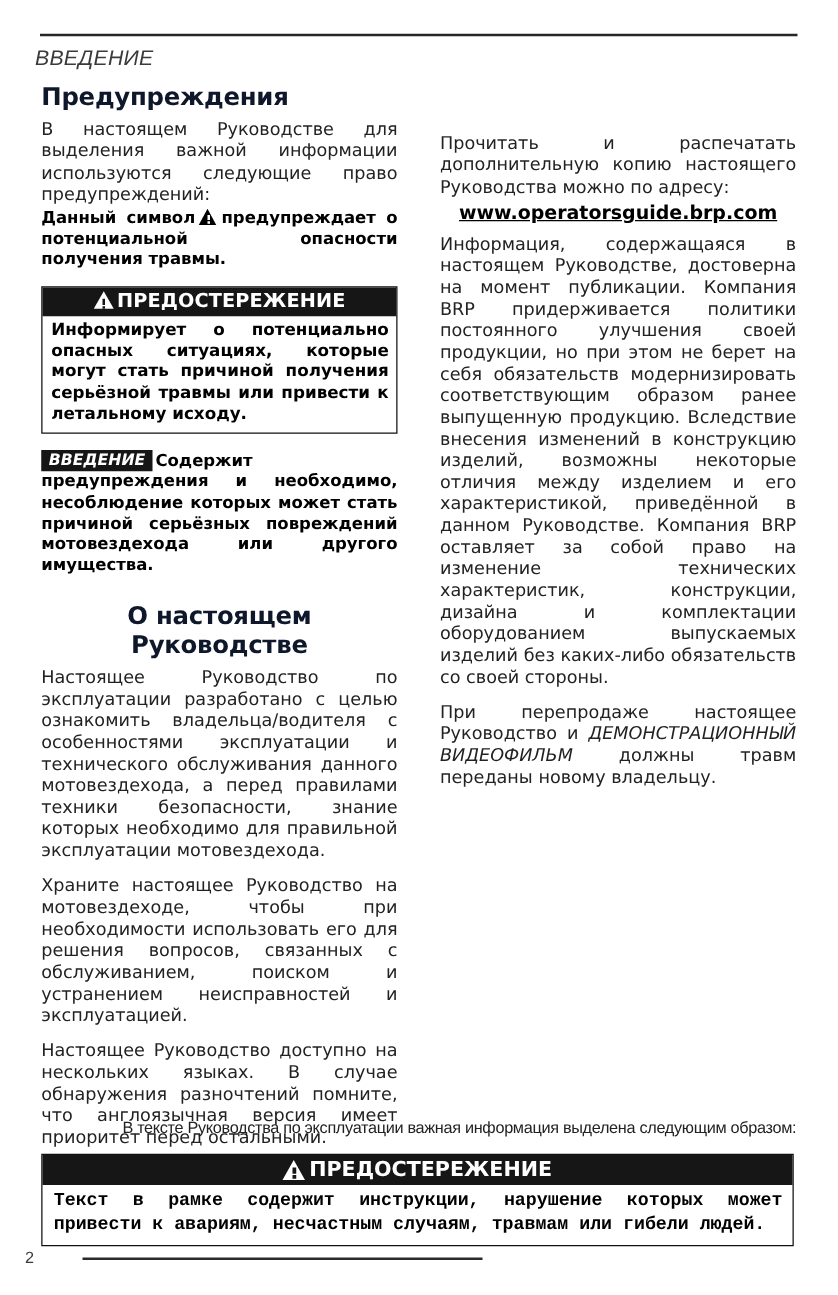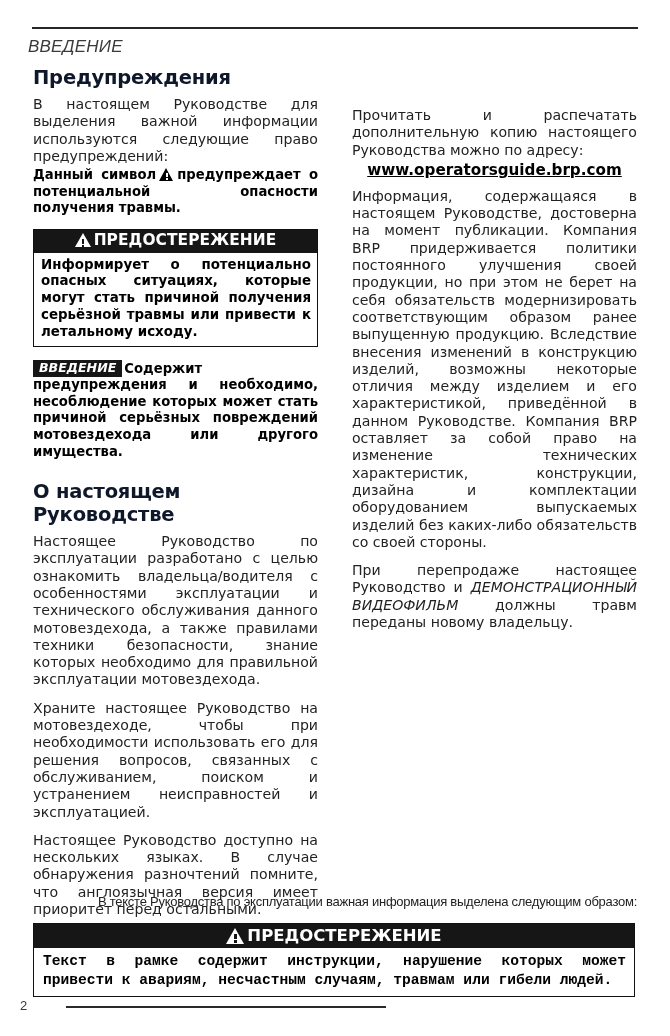--- a/index.html
+++ b/index.html
@@ -51,21 +51,21 @@
   .col-right { left: 352px; margin-top: 41px; }
 
   h2.sec {
     font-family: "DejaVu Sans", sans-serif;
     font-weight: bold;
     font-size: 19.5px;
     margin: 0 0 7px 0;
     letter-spacing: -0.2px;
     color: #0f172a;
   }
-  h2.sec.second { margin-top: 20px; }
+  h2.sec.second { margin-top: 20px; text-align: center; }
 
   p.body {
     margin: 0 0 11px 0;
     font-family: "DejaVu Sans", sans-serif;
     font-size: 14.1px;
     line-height: 17.3px;
     text-align: justify;
     color: #222;
     hyphens: manual;
   }
@@ -284,21 +284,21 @@
     <div class="warnbox">
       <div class="bar"><span class="tri tri-light"><span class="shape"></span><span class="bang"></span><span class="dot"></span></span><span class="lbl">ПРЕДОСТЕРЕЖЕНИЕ</span></div>
       <div class="body">Информирует о потенциально опасных ситуациях, которые могут стать причиной получения серьёзной травмы или привести к летальному исходу.</div>
     </div>
 
 
     <p class="bold"><span class="blacklabel">ВВЕДЕНИЕ</span><span>Содержит предупреждения и необходимо, несоблюдение которых может стать причиной серьёзных повреждений мотовездехода или другого имущества.</span></p>
 
     <h2 class="sec second">О настоящем Руководстве</h2>
 
-    <p class="body">Настоящее Руководство по эксплуатации разработано с целью ознакомить владельца/водителя с особенностями эксплуатации и технического обслуживания данного мотовездехода, а также правилами техники безопасности, знание которых необходимо для правильной эксплуатации мотовездехода.</p>
+    <p class="body">Настоящее Руководство по эксплуатации разработано с целью ознакомить владельца/водителя с особенностями эксплуатации и технического обслуживания данного мотовездехода, а перед правилами техники безопасности, знание которых необходимо для правильной эксплуатации мотовездехода.</p>
     <p class="body">Храните настоящее Руководство на мотовездеходе, чтобы при необходимости использовать его для решения вопросов, связанных с обслуживанием, поиском и устранением неисправностей и эксплуатацией.</p>
     <p class="body">Настоящее Руководство доступно на нескольких языках. В случае обнаружения разночтений помните, что англоязычная версия имеет приоритет перед остальными.</p>
   </div>
 
   <div class="col col-right">
     <p class="body tight">Прочитать и распечатать дополнительную копию настоящего Руководства можно по адресу:</p>
 
     <span class="url">www.operatorsguide.brp.com</span>
 
     <p class="body">Информация, содержащаяся в настоящем Руководстве, достоверна на момент публикации. Компания BRP придерживается политики постоянного улучшения своей продукции, но при этом не берет на себя обязательств модернизировать соответствующим образом ранее выпущенную продукцию. Вследствие внесения изменений в конструкцию изделий, возможны некоторые отличия между изделием и его характеристикой, приведённой в данном Руководстве. Компания BRP оставляет за собой право на изменение технических характеристик, конструкции, дизайна и комплектации оборудованием выпускаемых изделий без каких-либо обязательств со своей стороны.</p>

